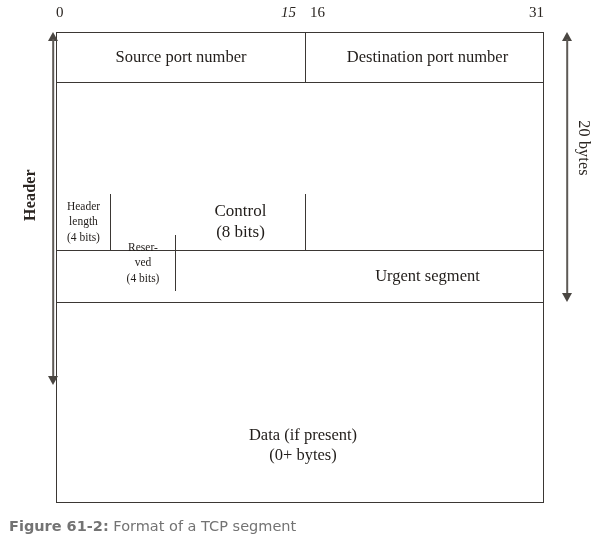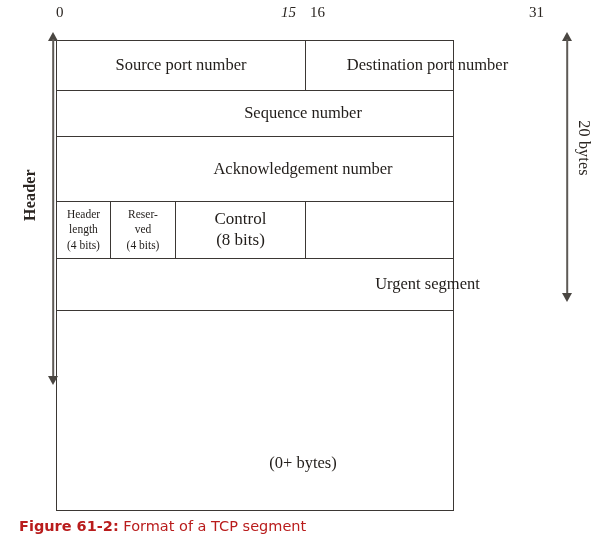--- a/index.html
+++ b/index.html
@@ -28,22 +28,22 @@
   }
   .bit-0  { left: 56px;  }
   .bit-15 { left: 281px; font-style: italic; }
   .bit-16 { left: 310px; }
   .bit-31 { left: 529px; }
 
   
   .segment-table {
     position: absolute;
     left: 56px;
-    top: 40px;
-    width: 398px;
+    top: 32px;
+    width: 488px;
     height: 471px;
     border: 1.6px solid #3b3734;
     box-sizing: border-box;
   }
   .seg-row {
     position: absolute;
     left: 0;
     width: 100%;
     box-sizing: border-box;
     border-bottom: 1.4px solid #3b3734;
@@ -71,21 +71,21 @@
     line-height: 1.22;
   }
   .cell.full    { left: 0;     width: 492px; }
   .cell.half-l  { left: 0;     width: 249px; border-right: 1.4px solid #3b3734; }
   .cell.half-r  { left: 249px; width: 243px; }
 
   
   .cell.hdrlen  { left: 0;     width: 54px;  border-right: 1.4px solid #3b3734;
                   font-size: 11.5px; line-height: 1.32; }
   .cell.resv    { left: 54px;  width: 65px;  border-right: 1.4px solid #3b3734;
-                  font-size: 11.5px; line-height: 1.32; }
+                  font-size: 11.5px; line-height: 1.32; margin-top: 41px; }
   .cell.ctrl    { left: 119px; width: 130px; border-right: 1.4px solid #3b3734;
                   font-size: 17px; line-height: 1.22; }
   .cell.winsize { left: 249px; width: 243px; }
 
   .cell-inner { padding: 0 4px; }
 
   
   .dim { position: absolute; }
   .dim-line {
     position: absolute;
@@ -128,25 +128,25 @@
     left: 556px;
     top: 139px;
     font-weight: normal;
     transform-origin: center;
     transform: rotate(90deg);
   }
 
   
   .caption {
     position: absolute;
-    left: 19px;
+    left: 9px;
     top: 518px;
     font-family: "DejaVu Sans", "Liberation Sans", sans-serif;
     font-size: 14.5px;
-    color: #b91c1c;
+    color: #737373;
     white-space: nowrap;
   }
   .caption .fig-no { font-weight: bold; }
 </style>
 </head>
 <body>
 
 <div class="bit-ruler">
   <span class="bit-label bit-0">0</span>
   <span class="bit-label bit-15">15</span>
@@ -158,31 +158,21 @@
 
   <div class="seg-row row-ports">
     <div class="cell half-l">
       <span class="cell-inner">Source port number</span>
     </div>
     <div class="cell half-r">
       <span class="cell-inner">Destination port number</span>
     </div>
   </div>
 
-  <div class="seg-row row-seq">
-    <div class="cell full">
-      <span class="cell-inner">Sequence number</span>
-    </div>
-  </div>
-
-  <div class="seg-row row-ack">
-    <div class="cell full">
-      <span class="cell-inner">Acknowledgement number</span>
-    </div>
-  </div>
+
 
   <div class="seg-row row-control">
     <div class="cell hdrlen">
       <span class="cell-inner">
         <span>Header</span><br>
         <span>length</span><br>
         <span>(4 bits)</span>
       </span>
     </div>
     <div class="cell resv">
@@ -203,21 +193,21 @@
   <div class="seg-row row-cksum">
     <div class="cell half-r">
       <span class="cell-inner">Urgent segment</span>
     </div>
   </div>
 
 
   <div class="seg-row row-data last">
     <div class="cell full">
       <span class="cell-inner">
-        <br>
+        <span>Data (if present)</span><br>
         <span>(0+ bytes)</span>
       </span>
     </div>
   </div>
 
 </div>
 
 <div class="dim dim-header">
   <div class="arrow-head arrow-up"></div>
   <div class="dim-line"></div>

